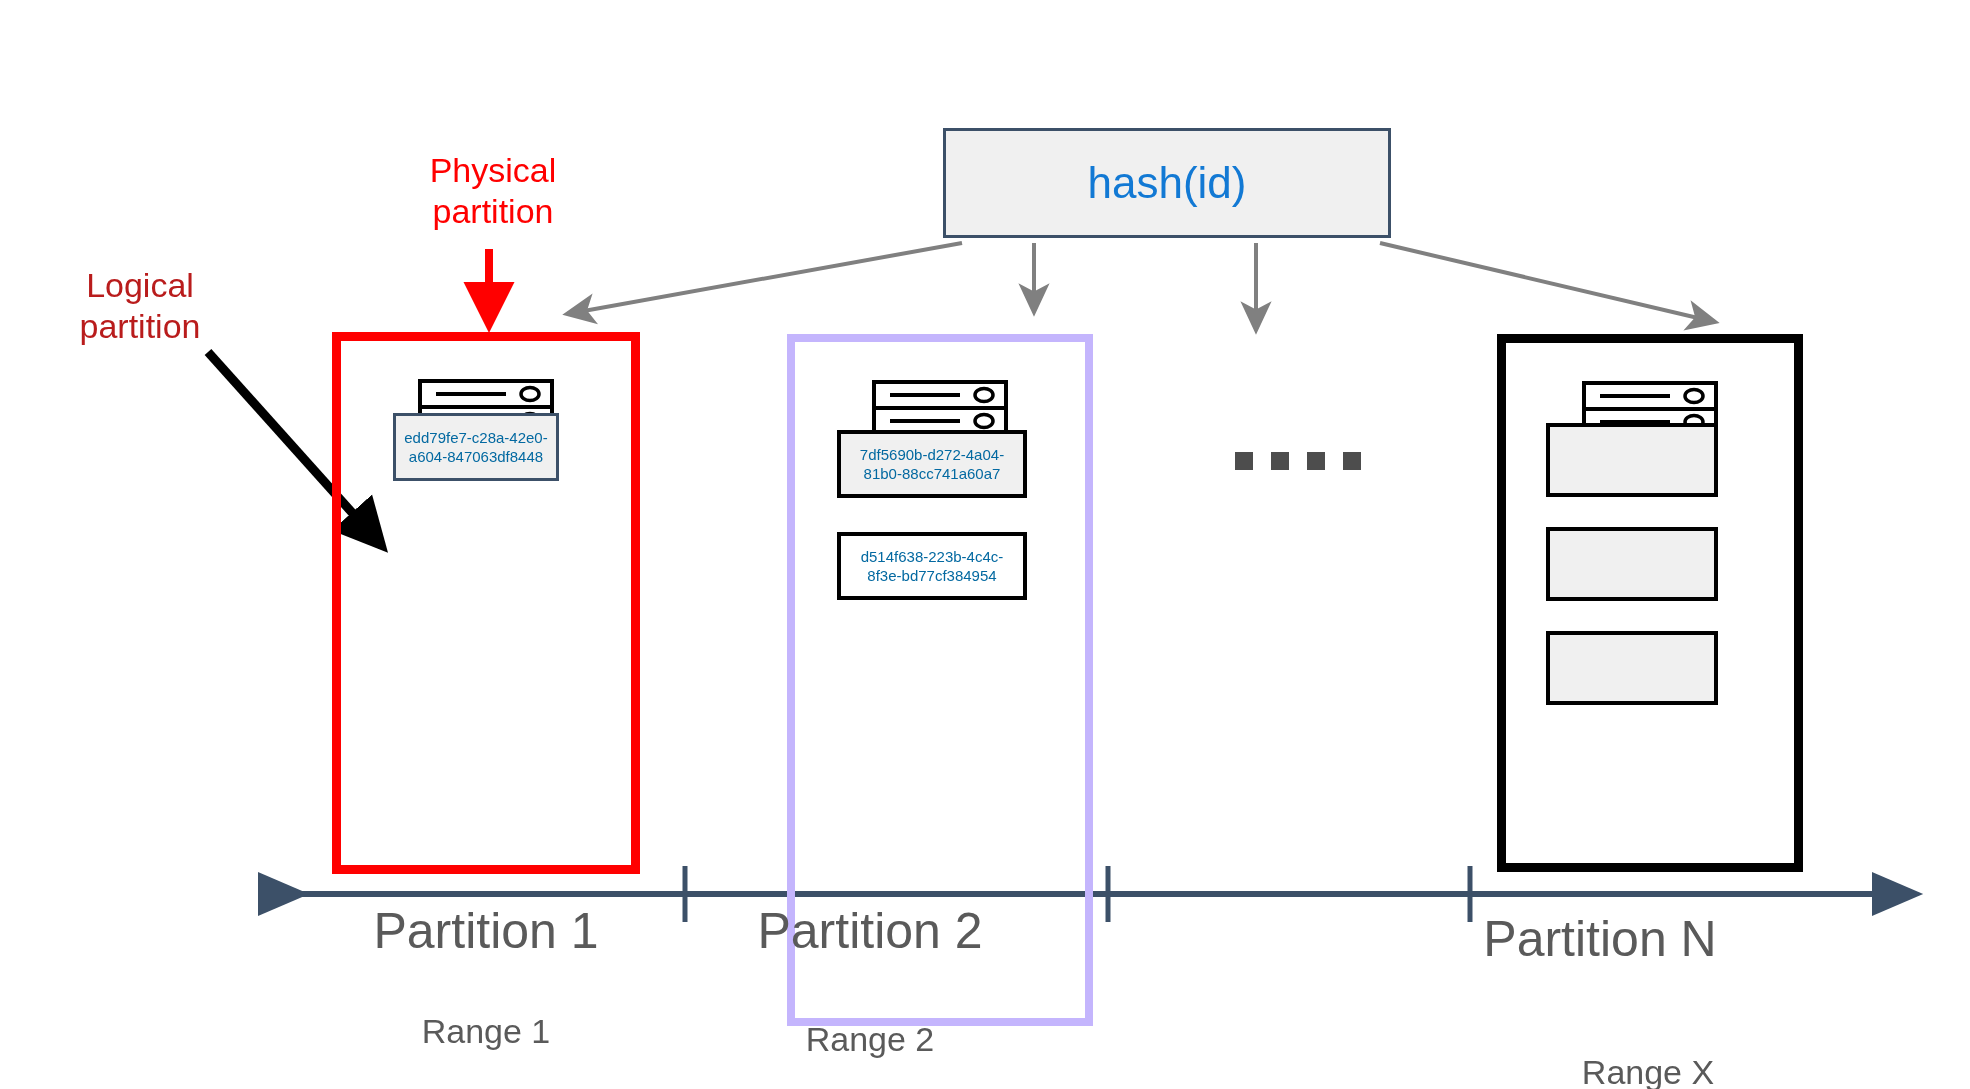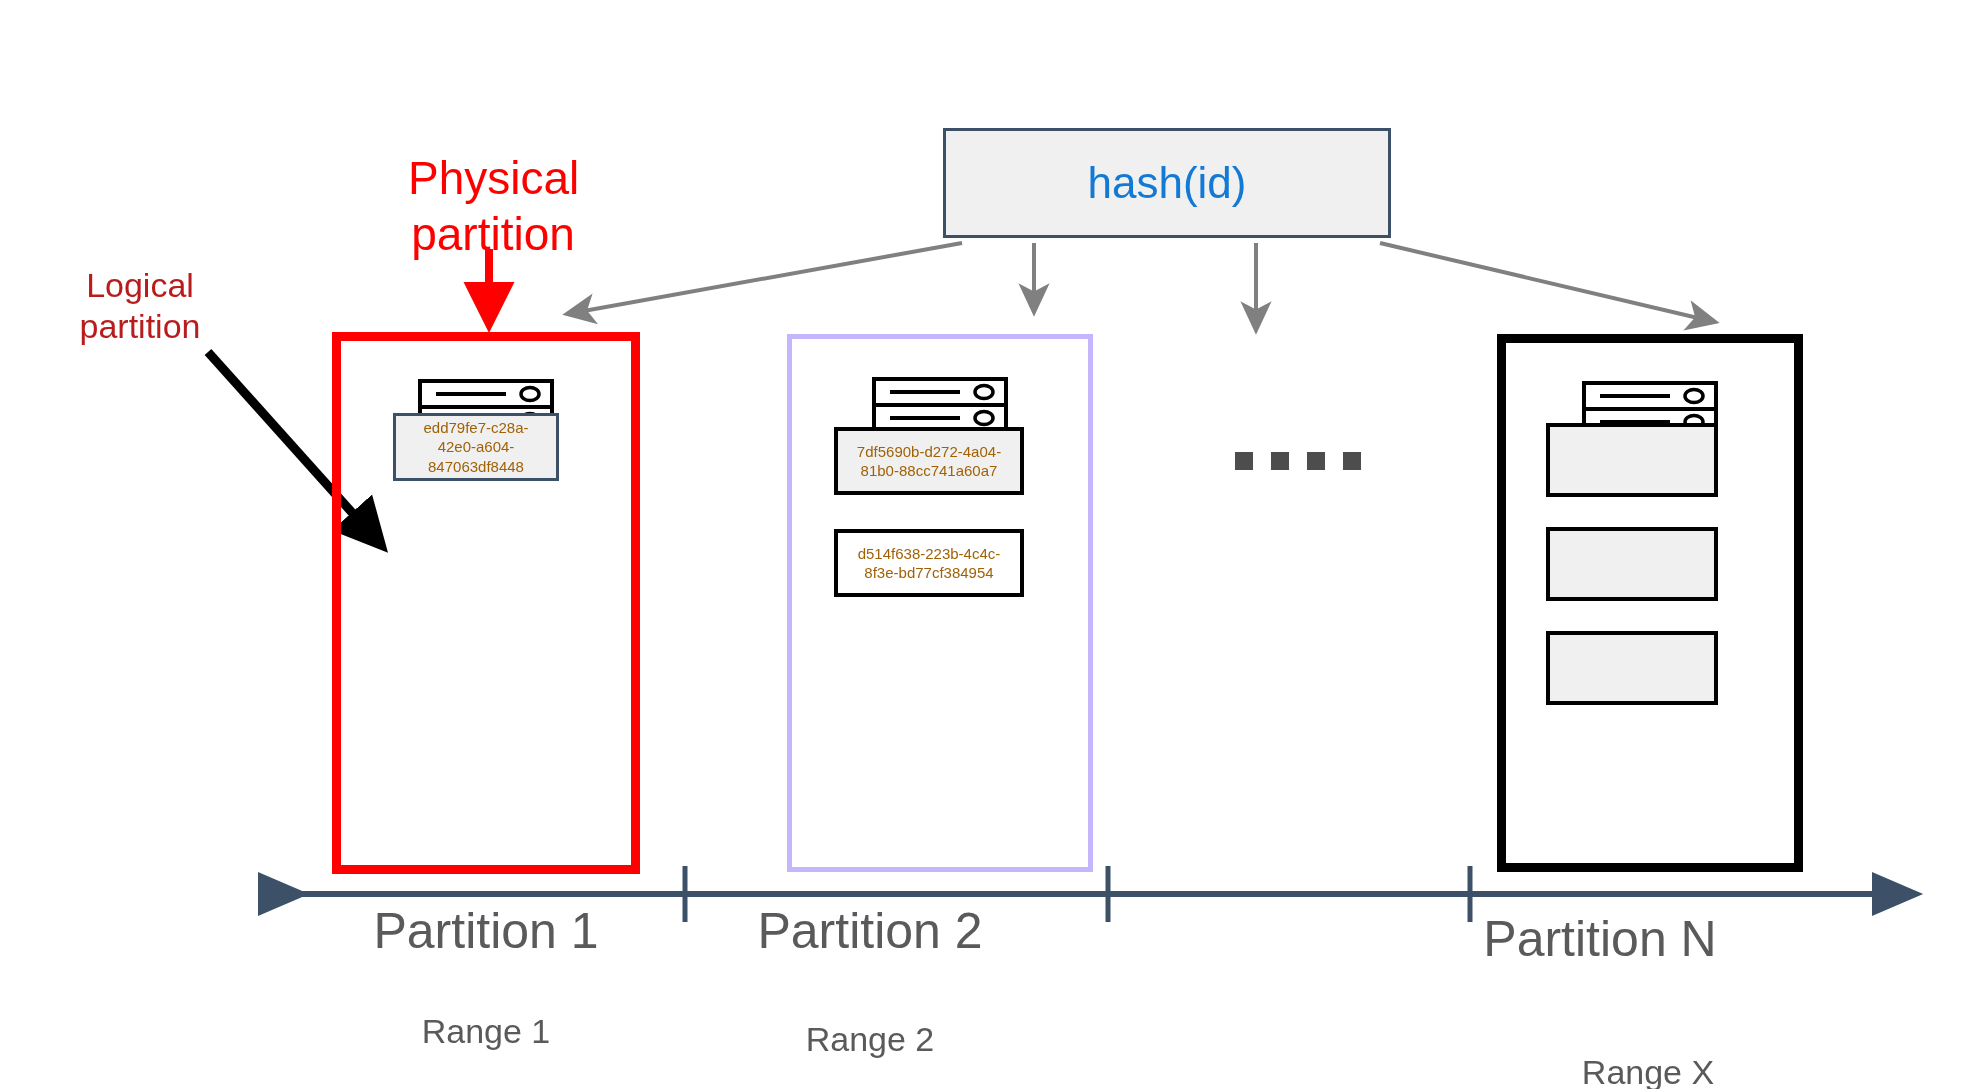--- a/index.html
+++ b/index.html
@@ -51,21 +51,21 @@
   .callout {
     position: absolute;
     font-family: "Liberation Sans", sans-serif;
     line-height: 1.22;
   }
   .callout-physical {
     left: 408px;
     top: 150px;
     width: 170px;
     color: #ff0000;
-    font-size: 46px;
+    font-size: 34px;
     text-align: center;
   }
   .callout-logical {
     left: 40px;
     top: 265px;
     width: 200px;
     color: #b91c1c;
     font-size: 34px;
     text-align: center;
   }
@@ -80,22 +80,22 @@
     left: 332px;
     top: 332px;
     width: 308px;
     height: 542px;
     border: 9px solid #ff0000;
   }
   .partition.p2 {
     left: 787px;
     top: 334px;
     width: 306px;
-    height: 538px;
-    border: 5px solid #c4b5fd;
+    height: 692px;
+    border: 8px solid #c4b5fd;
   }
   .partition.pn {
     left: 1497px;
     top: 334px;
     width: 306px;
     height: 538px;
     border: 9px solid #000000;
   }
 
   
@@ -111,24 +111,24 @@
 
   
   .record {
     position: absolute;
     box-sizing: border-box;
     display: flex;
     align-items: center;
     justify-content: center;
     text-align: center;
     font-size: 15px;
-    color: #a16207;
+    color: #0369a1;
     line-height: 1.30;
     font-family: "Liberation Sans", sans-serif;
-    padding: 2px 16px;
+    padding: 2px 6px;
   }
   .record.navy   { border: 3px solid #3c5068; }
   .record.black  { border: 4px solid #000000; }
   .record.filled { background: #f0f0f0; }
   .record.blank  { background: #ffffff; }
 
   
   .p1 .r1 { left: 52px; top: 72px;  width: 166px; height: 68px; }
   .p1 .r2 { left: 52px; top: 168px; width: 166px; height: 68px; }
   .p1 .r3 { left: 52px; top: 264px; width: 166px; height: 68px; }

